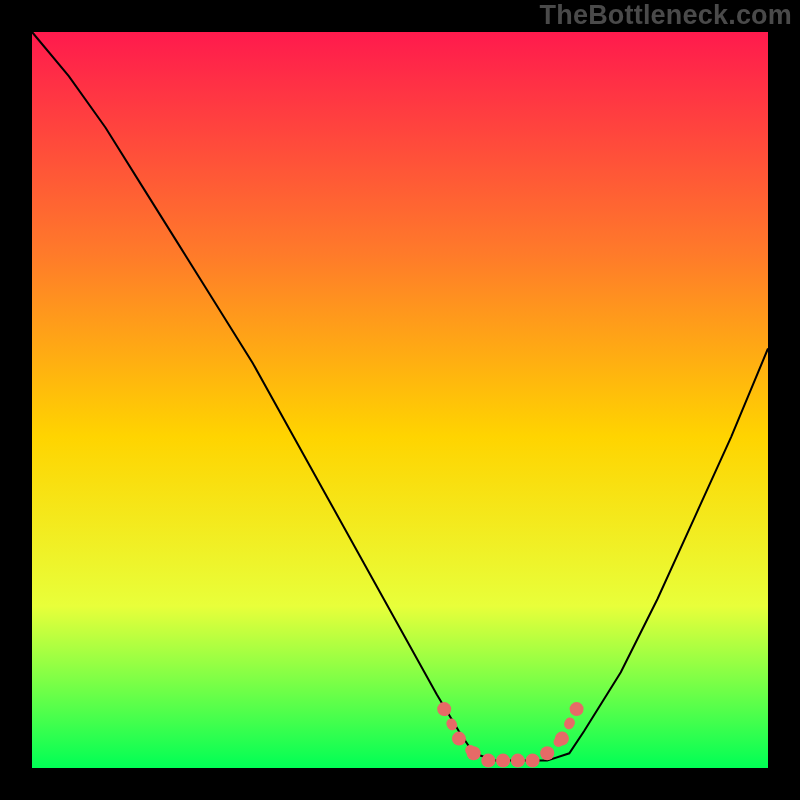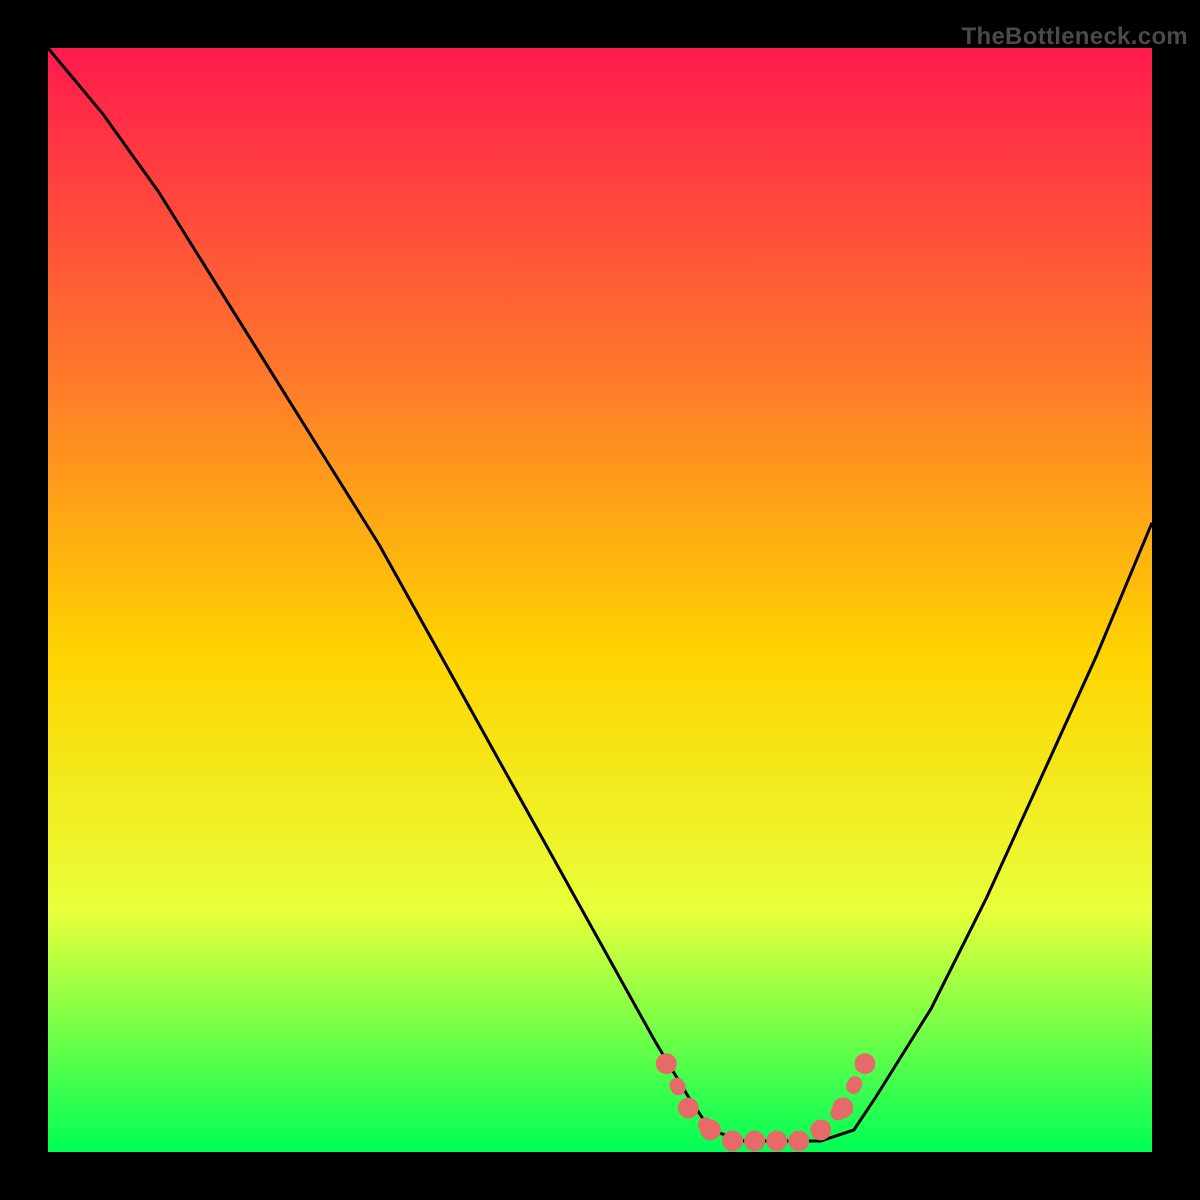--- a/index.html
+++ b/index.html
@@ -11,24 +11,24 @@
     overflow: hidden;
     font-family: Arial, Helvetica, sans-serif;
   }
   .frame {
     position: relative;
     width: 800px;
     height: 800px;
   }
   .watermark {
     position: absolute;
-    top: 16px;
+    top: 0;
     right: 8px;
     color: #4a4a4a;
-    font-size: 16px;
+    font-size: 27px;
     font-weight: 600;
     letter-spacing: 0.2px;
     z-index: 10;
   }
   svg {
     display: block;
   }
 </style>
 </head>
 <body>

